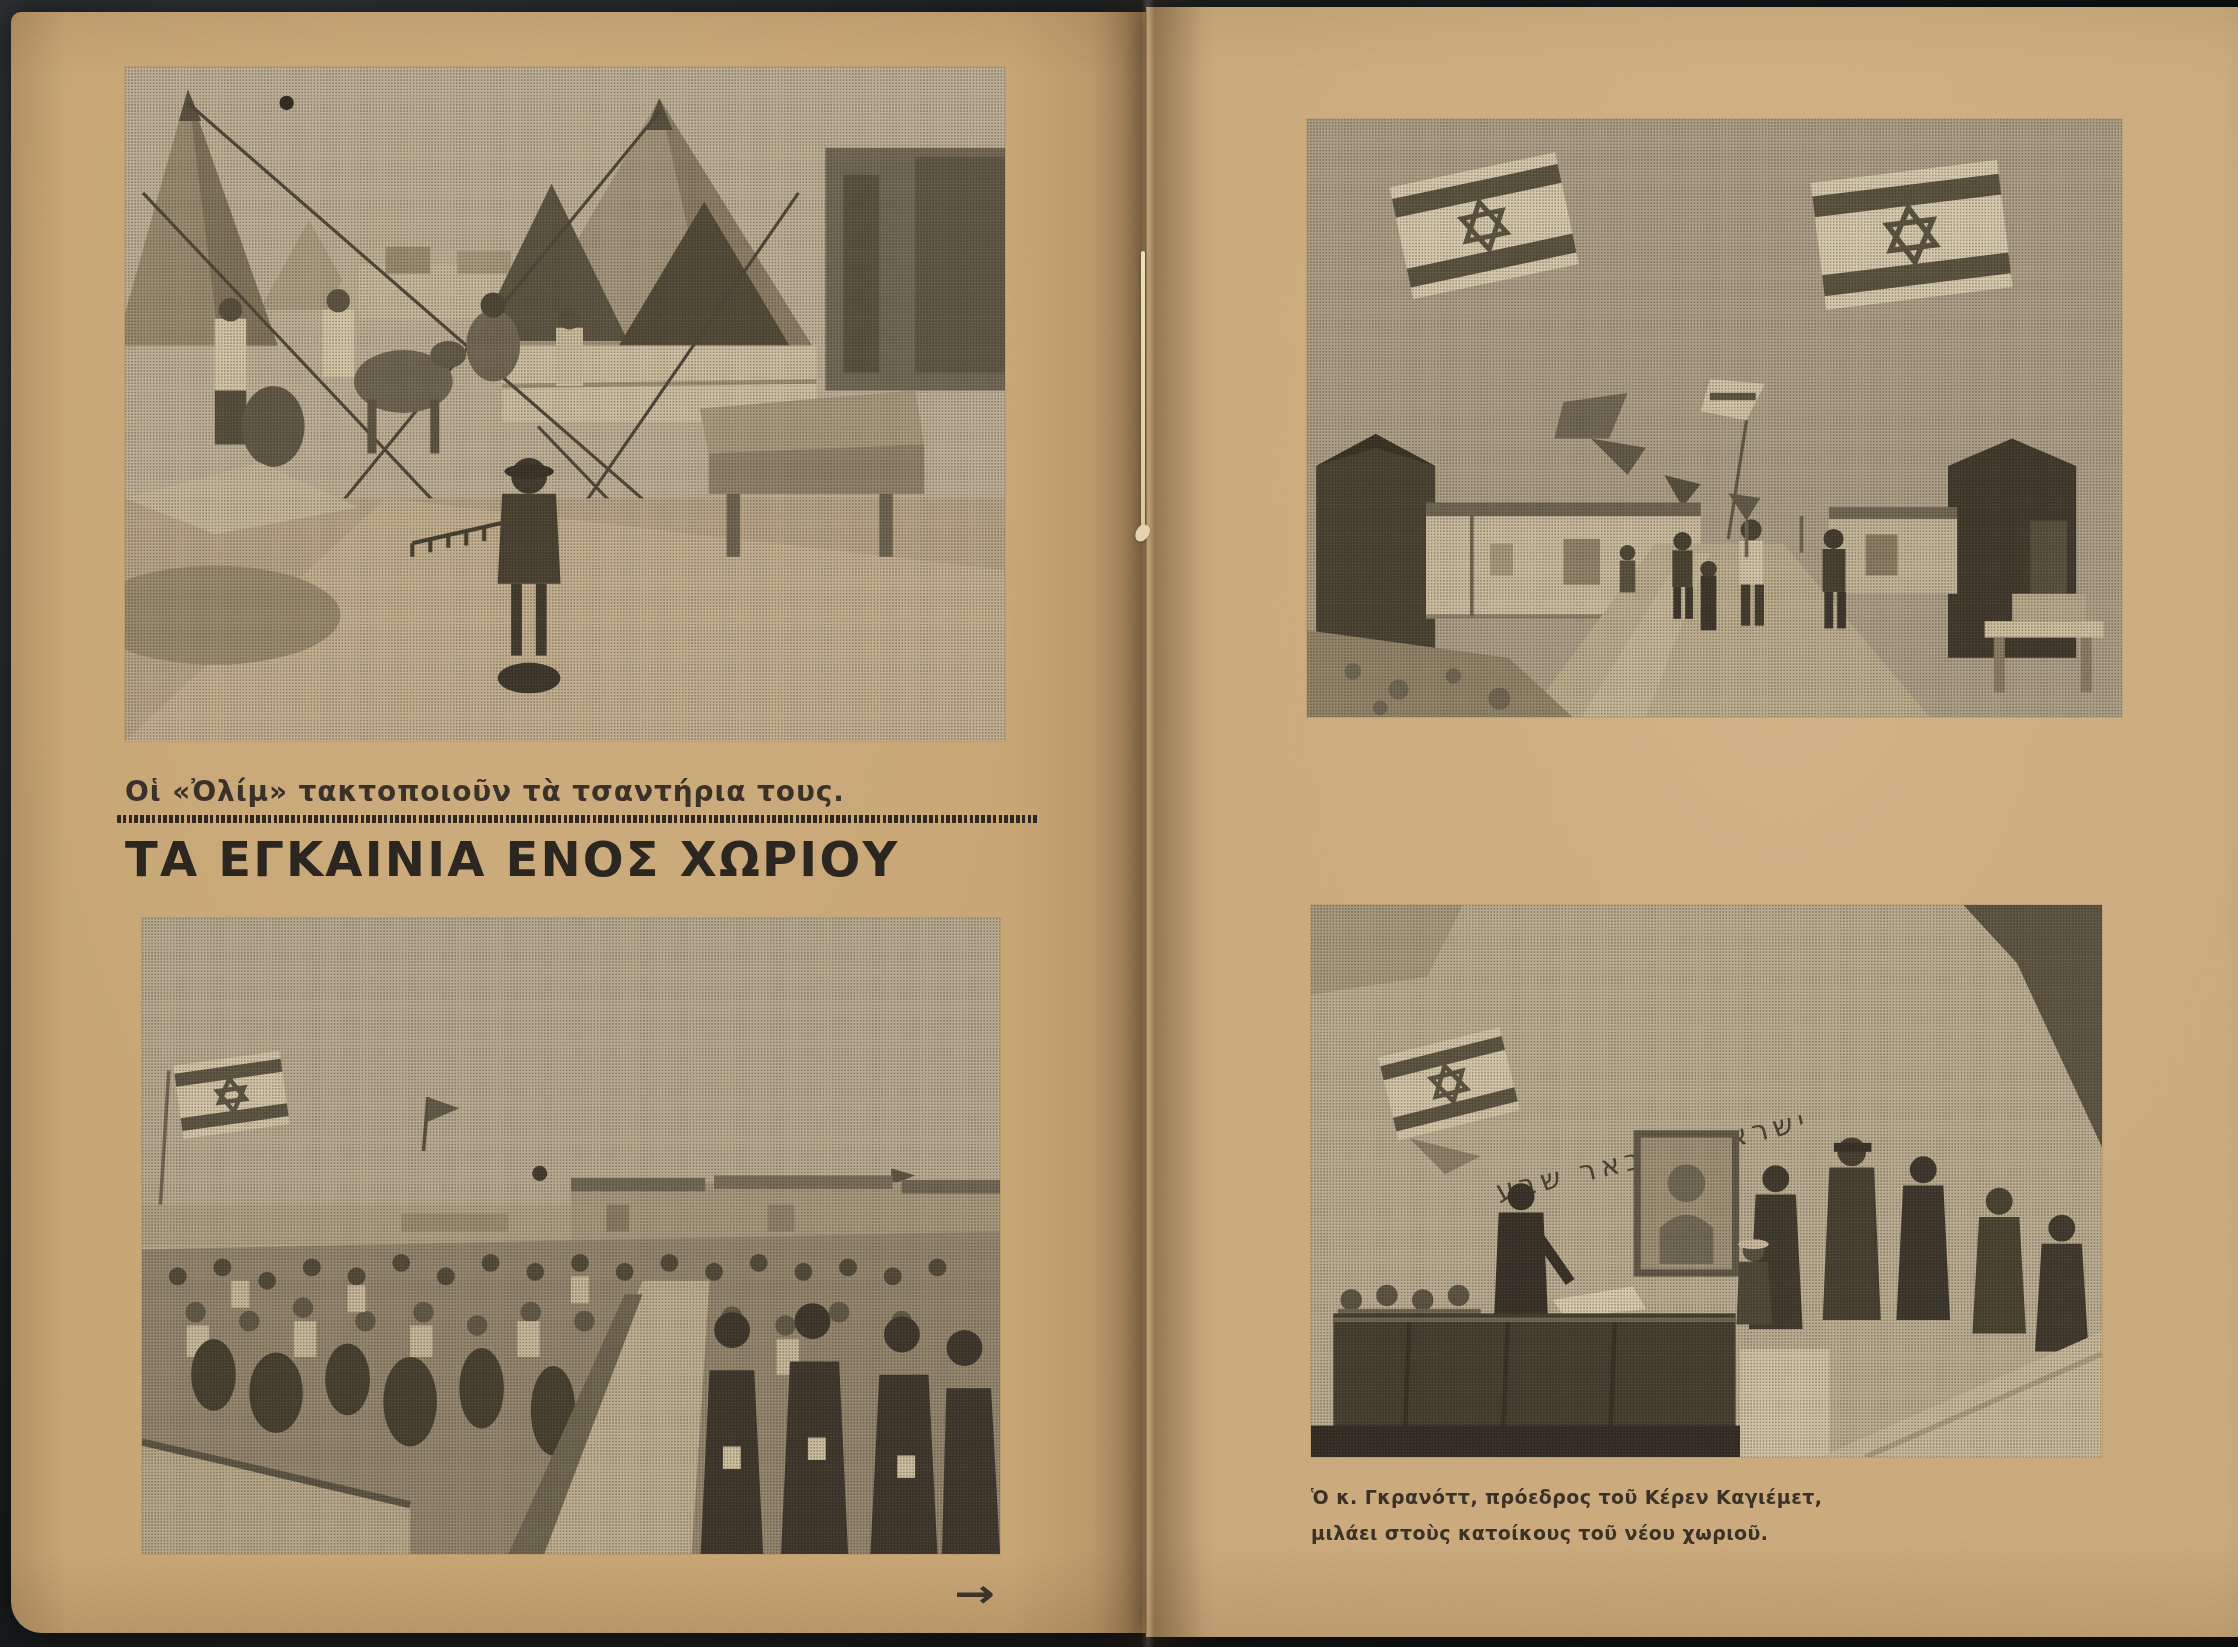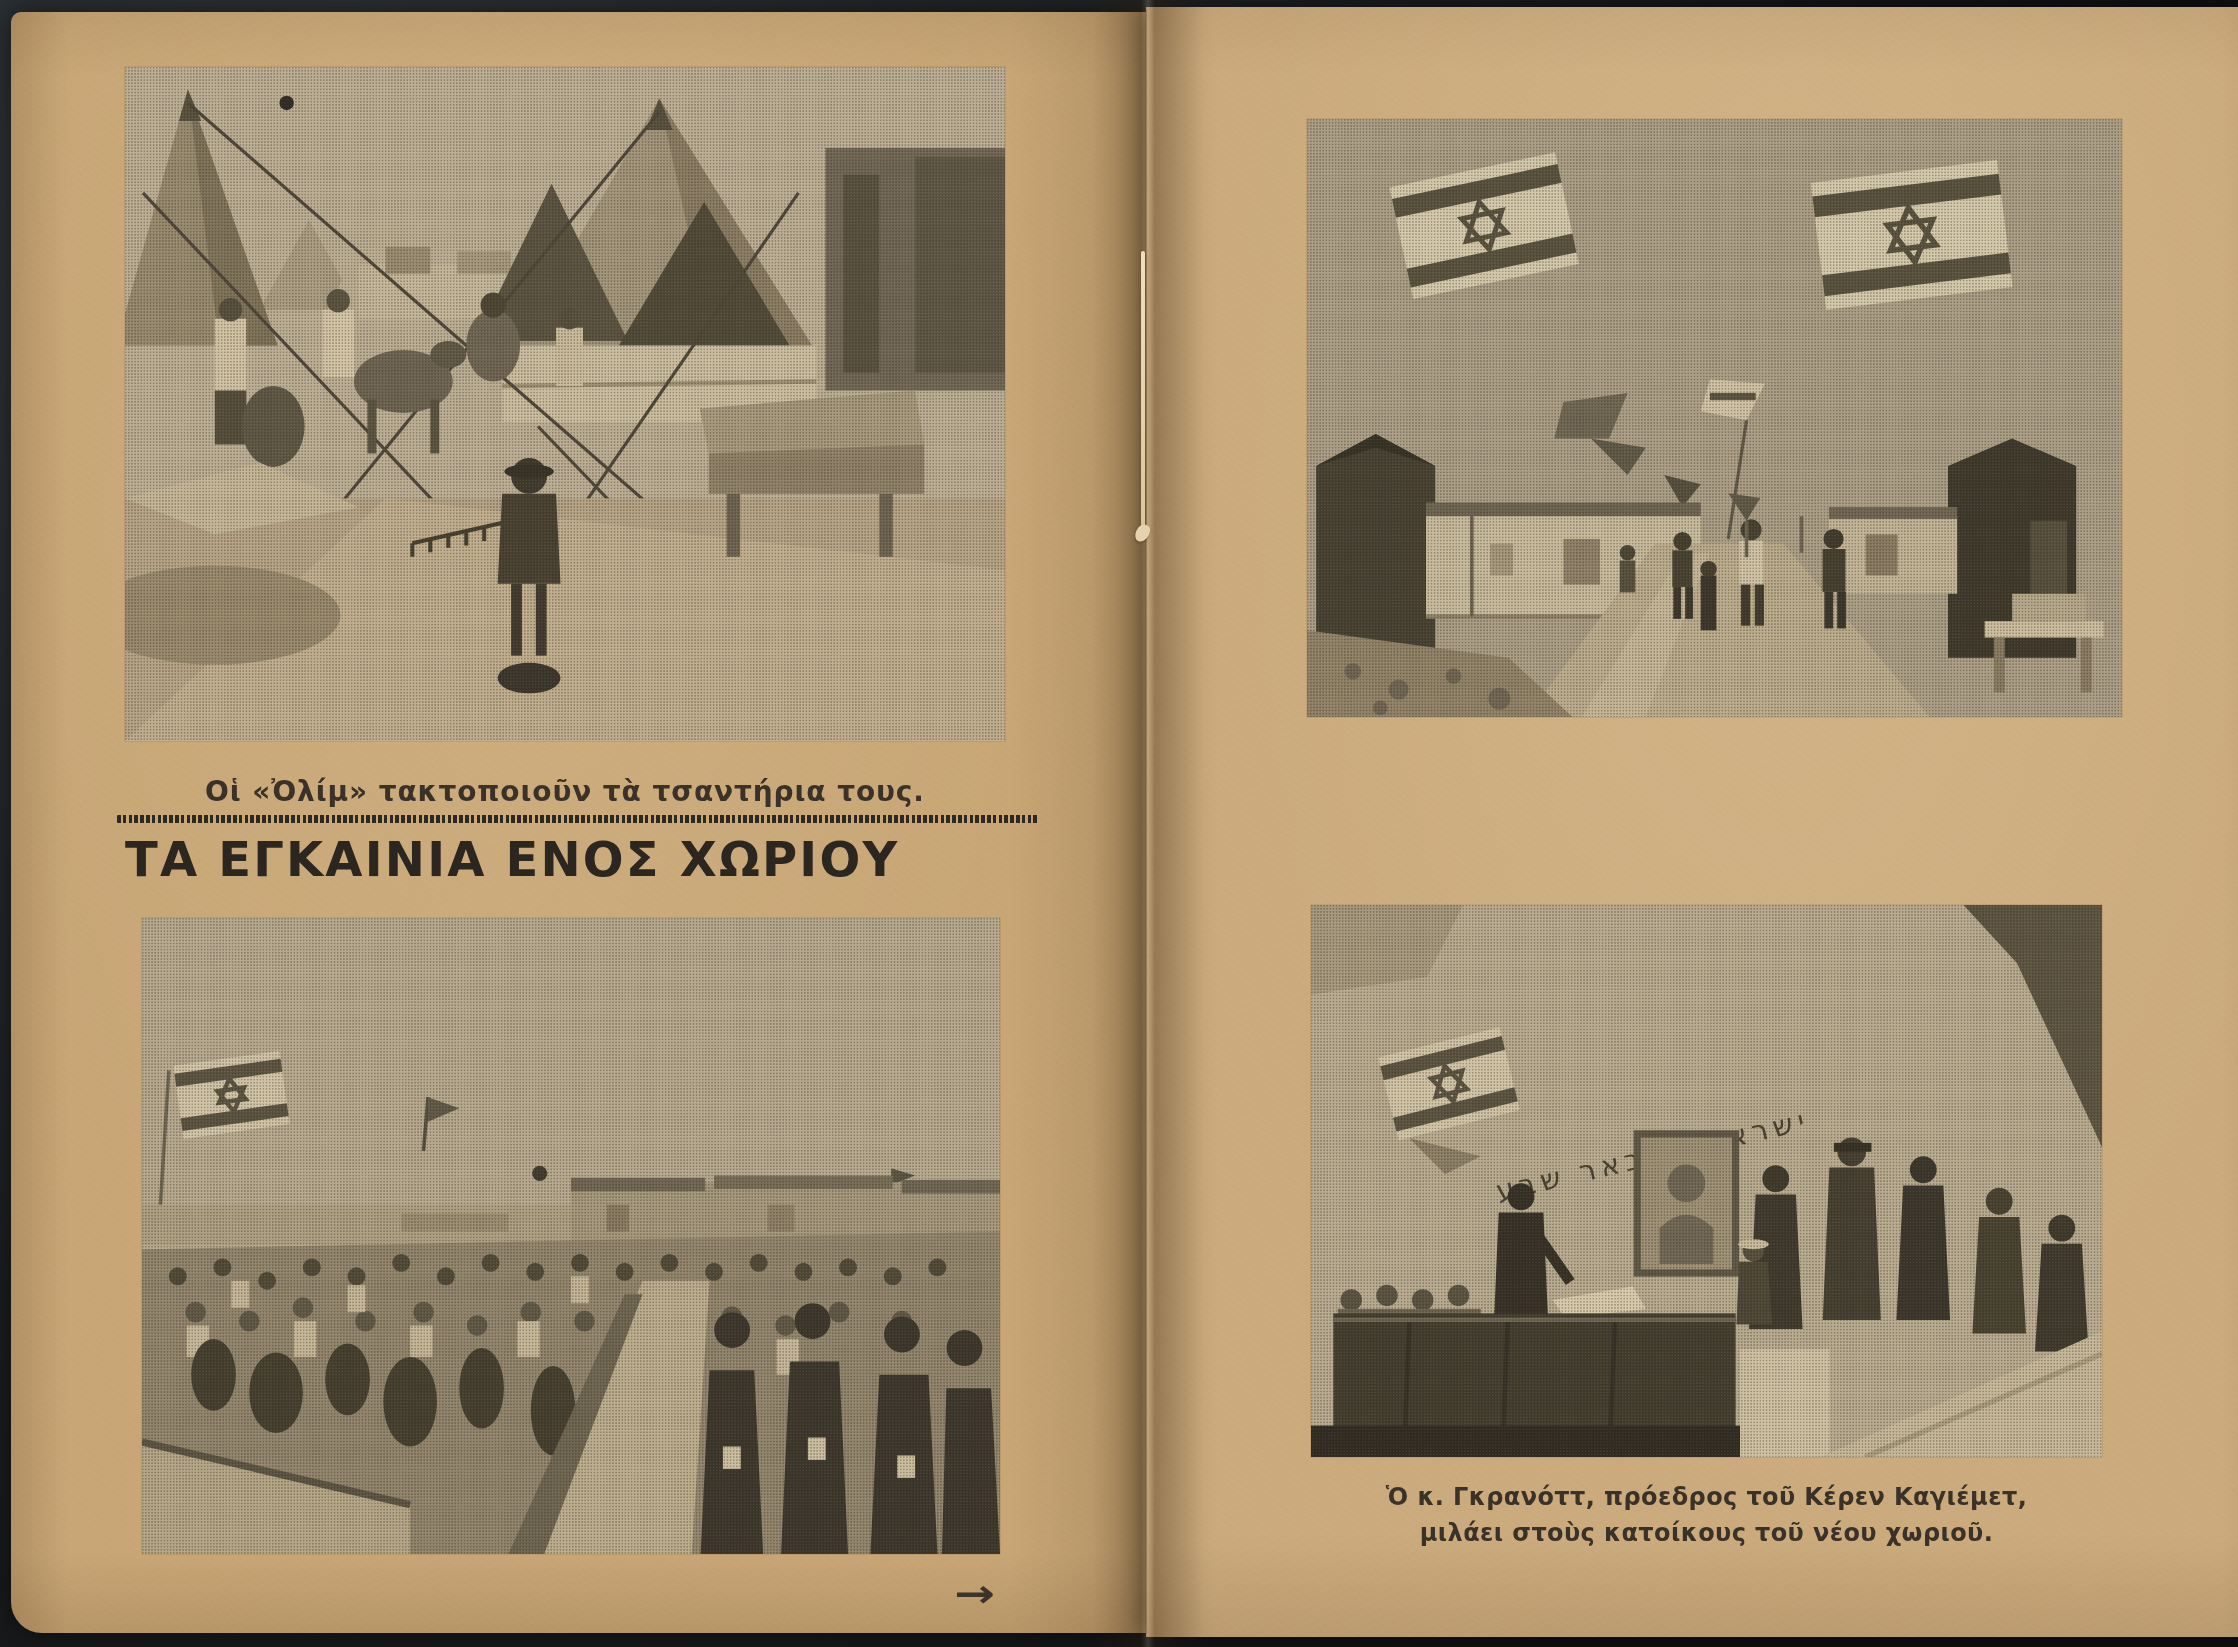--- a/index.html
+++ b/index.html
@@ -60,35 +60,35 @@
     position:absolute;inset:0;pointer-events:none;
     background-image:radial-gradient(circle at 0.9px 0.9px, rgba(54,45,33,.34) 0.8px, rgba(54,45,33,0) 1px);
     background-size:3.1px 3.1px;
   }
   .halftone2{
     position:absolute;inset:0;pointer-events:none;opacity:.5;
     background-image:radial-gradient(circle at 2.2px 1.8px, rgba(250,236,205,.20) 0.6px, rgba(0,0,0,0) 0.9px);
     background-size:3.1px 3.1px;
   }
   .caption{
-    position:absolute;text-align:center;color:#3a3228;font-weight:bold;
+    position:absolute;text-align:left;color:#3a3228;font-weight:bold;
     letter-spacing:0.9px;
   }
   .caption-left{left:125px;width:880px;top:775px;font-size:28px;}
   .dotted-rule{
     position:absolute;left:117px;top:815px;width:921px;height:7.6px;
     background:repeating-linear-gradient(90deg, #2e2821 0 3.6px, rgba(46,40,33,0) 3.6px 5.8px);
     border-radius:1.3px;
   }
   .headline{
     position:absolute;left:125px;width:880px;top:831px;
     font-size:48px;font-weight:bold;letter-spacing:2.2px;color:#2c2620;
     text-align:left;white-space:nowrap;
   }
-  .caption-right{left:1311px;width:791px;top:1479px;font-size:24px;line-height:36px;letter-spacing:0.4px;}
+  .caption-right{left:1311px;width:791px;top:1479px;font-size:19px;line-height:36px;letter-spacing:0.4px;}
   .continuation-arrow{
     position:absolute;left:963px;top:1571px;width:72px;
     font-size:39px;color:#3c342a;font-weight:bold;transform:scaleX(1.25);
   }
 </style>
 </head>
 <body>
 
 <div style="position:absolute;inset:0;">
 

